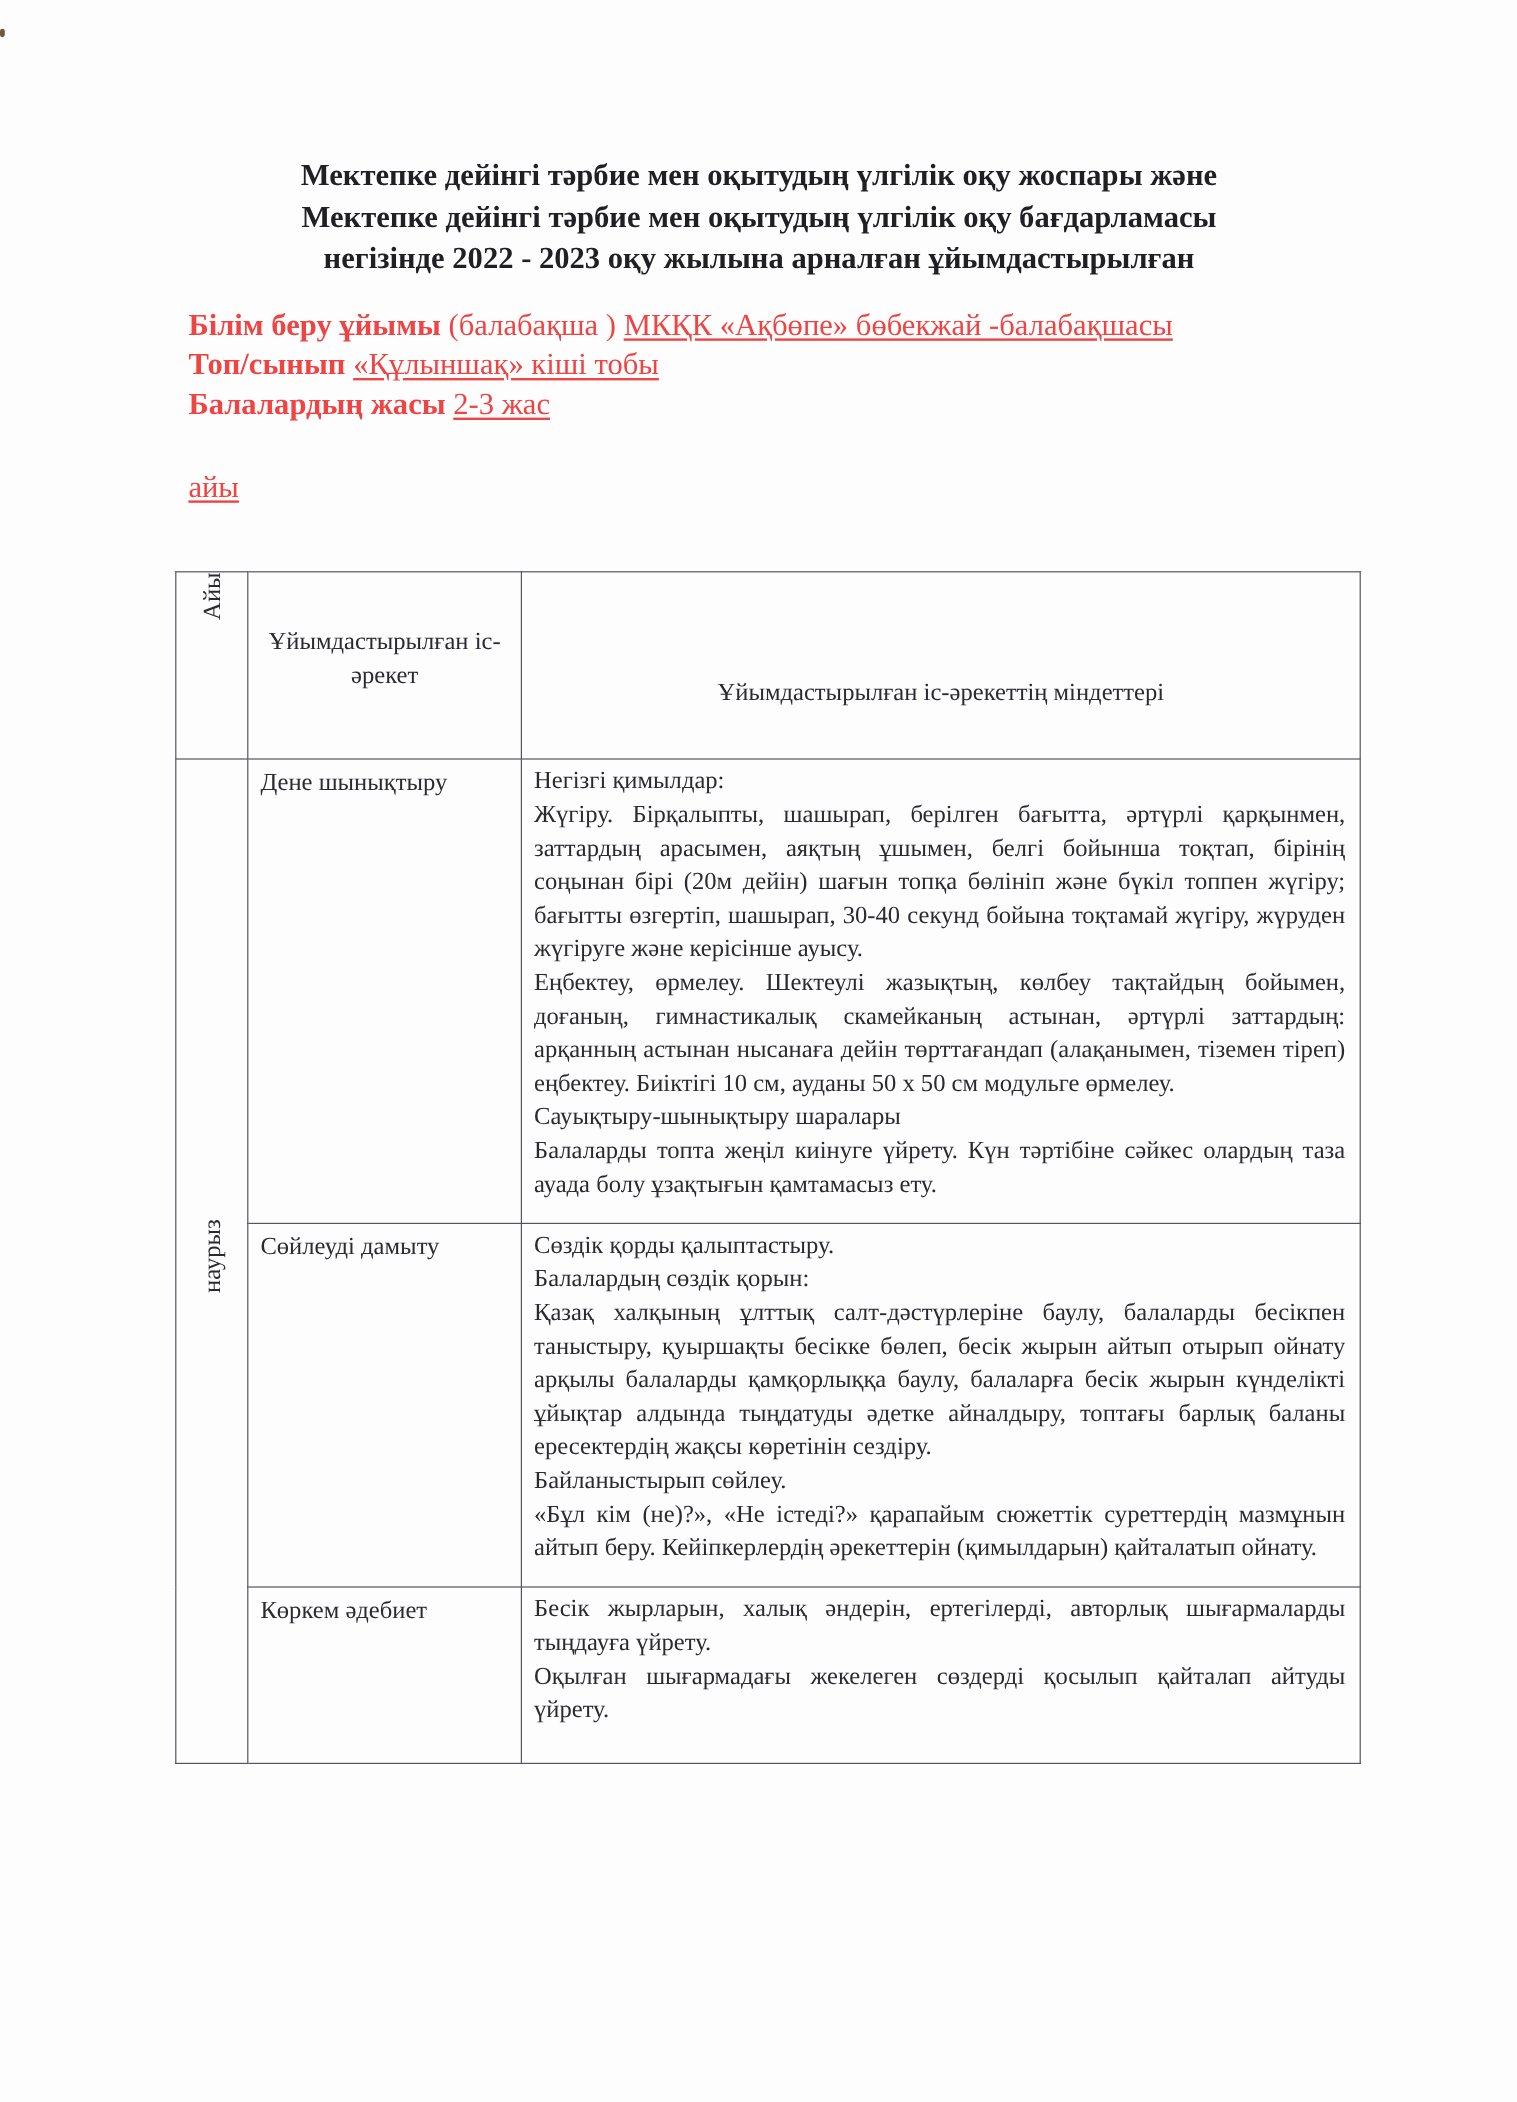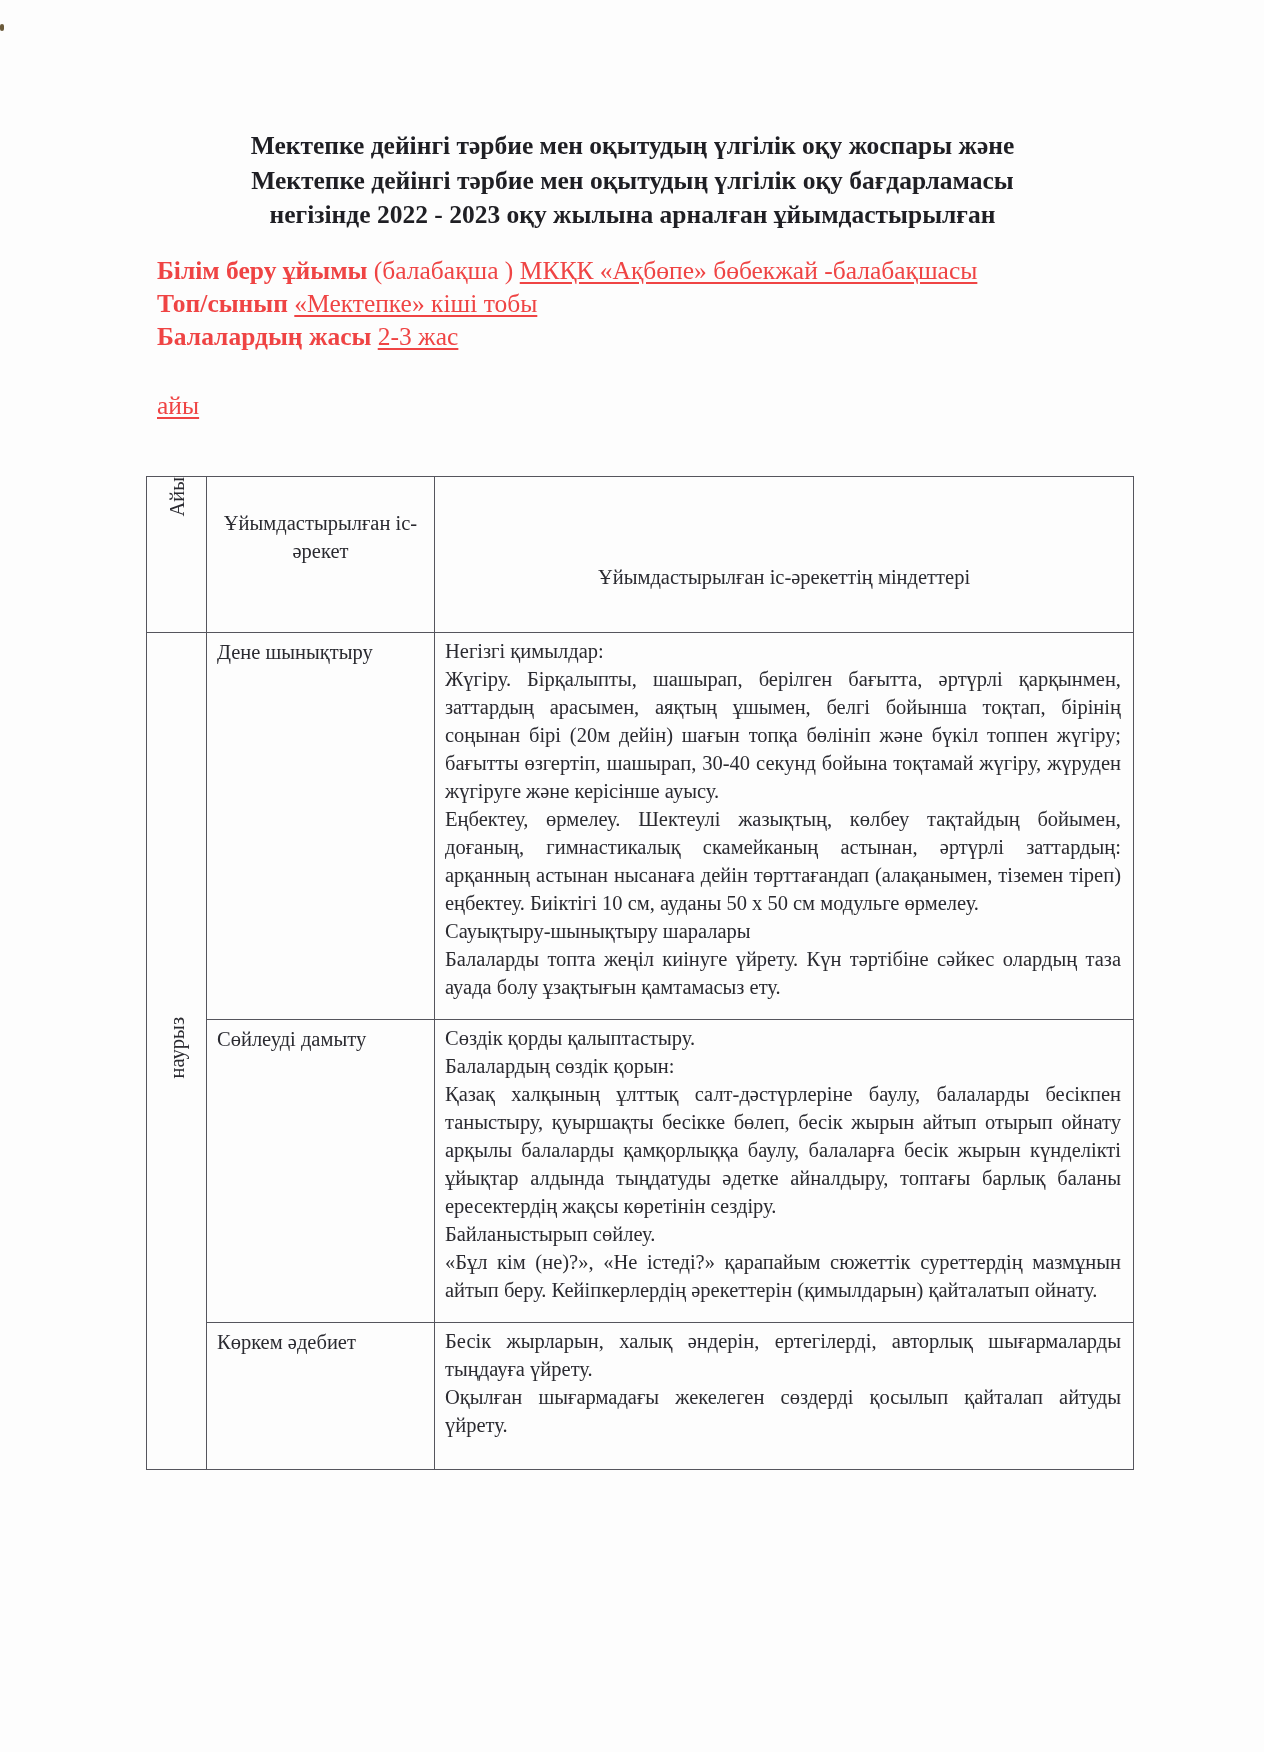--- a/index.html
+++ b/index.html
@@ -53,21 +53,21 @@
   </div>
 
   <div class="meta" style="top:254px;">
     <b>Білім беру ұйымы</b>
     <span>(балабақша )</span>
     <span class="u">МКҚК  «Ақбөпе» бөбекжай -балабақшасы</span>
   </div>
 
   <div class="meta" style="top:287px;">
     <b>Топ/сынып</b>
-    <span class="u">«Мектепке» кіші тобы</span>
+    <span class="u">«Құлыншақ» кіші тобы</span>
   </div>
 
   <div class="meta" style="top:320px;">
     <b>Балалардың жасы</b>
     <span class="u">2-3 жас</span>
   </div>
 
   <div class="meta" style="top:389px;">
     <span class="u">айы</span>
   </div>
@@ -76,21 +76,21 @@
     <colgroup>
       <col class="col-month">
       <col class="col-act">
       <col>
     </colgroup>
     <tbody>
         <tr class="hdr-row">
       <th>
         <span class="vert">Айы</span>
       </th>
-      <th style="vertical-align:top; padding-top:32px; line-height:28px;">
+      <th style="vertical-align:top; padding-top:44px; line-height:28px;">
         <span style="display:inline-block; width:200px;">Ұйымдастырылған іс-әрекет</span>
       </th>
       <th style="vertical-align:top; padding-top:86px;">
         <span>Ұйымдастырылған іс-әрекеттің міндеттері</span>
       </th>
     </tr>
 
     <tr>
       <td class="month-cell" rowspan="3">
         <span class="vert">наурыз</span>

